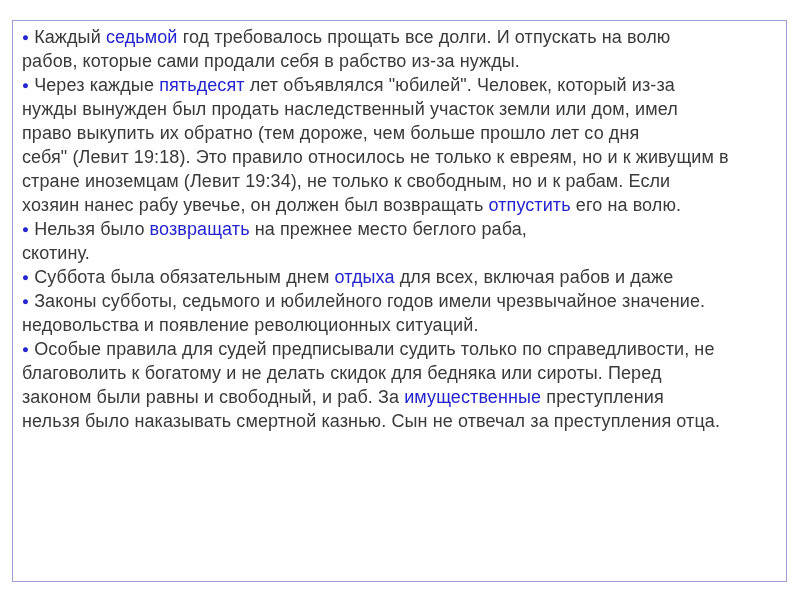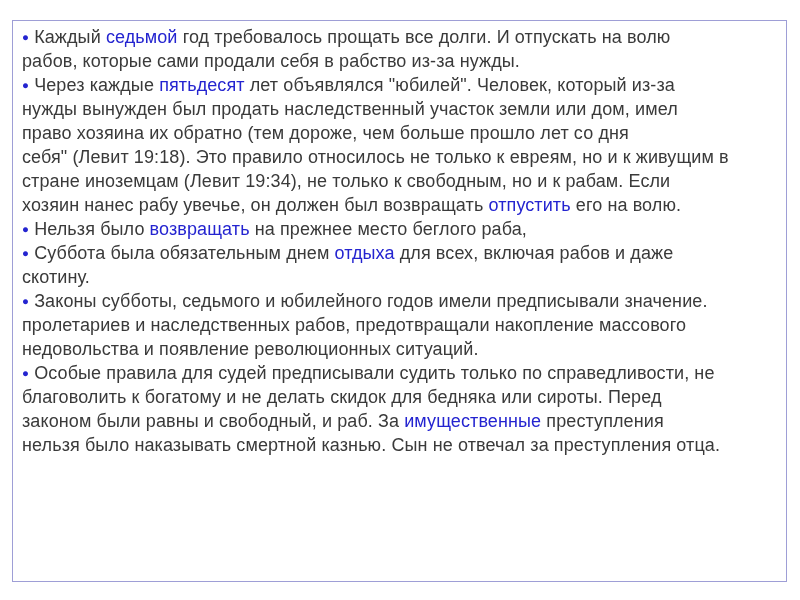--- a/index.html
+++ b/index.html
@@ -57,28 +57,27 @@
 </head>
 <body style="background: rgb(255, 255, 255);">
 
 <div class="slide">
   <div class="text-box">
 
   <div class="line"><span class="run-bullet">●</span><span class="run-plain"> Каждый </span><span class="run-link">седьмой</span><span class="run-plain"> год требовалось прощать все долги. И отпускать на волю</span></div>
       <div class="line"><span class="run-plain">рабов, которые сами продали себя в рабство из-за нужды.</span></div>
       <div class="line"><span class="run-bullet">●</span><span class="run-plain"> Через каждые </span><span class="run-link">пятьдесят</span><span class="run-plain"> лет объявлялся "юбилей". Человек, который из-за</span></div>
       <div class="line"><span class="run-plain">нужды вынужден был продать наследственный участок земли или дом, имел</span></div>
-      <div class="line"><span class="run-plain">право хозяина их обратно (тем дороже, чем больше прошло лет со дня</span></div>
+      <div class="line"><span class="run-plain">право выкупить их обратно (тем дороже, чем больше прошло лет со дня</span></div>
       <div class="line"><span class="run-plain">себя" (Левит 19:18). Это правило относилось не только к евреям, но и к живущим в</span></div>
       <div class="line"><span class="run-plain">стране иноземцам (Левит 19:34), не только к свободным, но и к рабам. Если</span></div>
       <div class="line"><span class="run-plain">хозяин нанес рабу увечье, он должен был возвращать </span><span class="run-link">отпустить</span><span class="run-plain"> его на волю.</span></div>
       <div class="line"><span class="run-bullet">●</span><span class="run-plain"> Нельзя было </span><span class="run-link">возвращать</span><span class="run-plain"> на прежнее место беглого раба,</span></div>
+      <div class="line"><span class="run-plain">скотину.</span></div>
       <div class="line"><span class="run-bullet">●</span><span class="run-plain"> Суббота была обязательным днем </span><span class="run-link">отдыха</span><span class="run-plain"> для всех, включая рабов и даже</span></div>
-      <div class="line"><span class="run-plain">скотину.</span></div>
-      <div class="line"><span class="run-bullet">●</span><span class="run-plain"> Законы субботы, седьмого и юбилейного годов имели предписывали значение.</span></div>
-      <div class="line"><span class="run-plain">пролетариев и наследственных рабов, предотвращали накопление массового</span></div>
+      <div class="line"><span class="run-bullet">●</span><span class="run-plain"> Законы субботы, седьмого и юбилейного годов имели чрезвычайное значение.</span></div>
       <div class="line"><span class="run-plain">недовольства и появление революционных ситуаций.</span></div>
       <div class="line"><span class="run-bullet">●</span><span class="run-plain"> Особые правила для судей предписывали судить только по справедливости, не</span></div>
       <div class="line"><span class="run-plain">благоволить к богатому и не делать скидок для бедняка или сироты. Перед</span></div>
       <div class="line"><span class="run-plain">законом были равны и свободный, и раб. За </span><span class="run-link">имущественные</span><span class="run-plain"> преступления</span></div>
       <div class="line"><span class="run-plain">нельзя было наказывать смертной казнью. Сын не отвечал за преступления отца.</span></div>
     </div>
 </div>
 
 </body></html>

